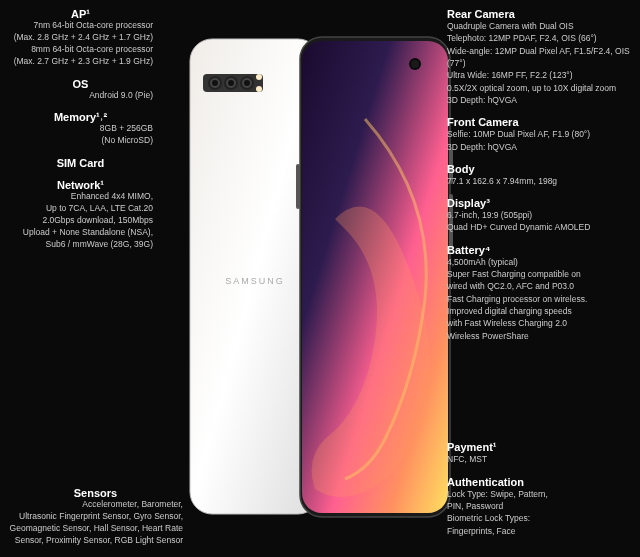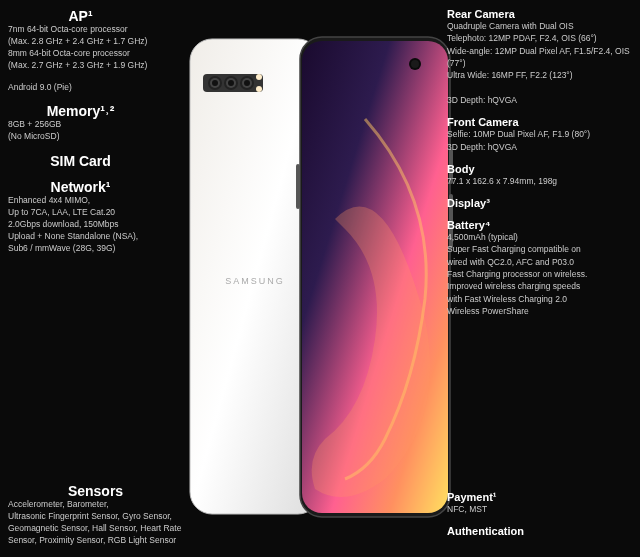--- a/index.html
+++ b/index.html
@@ -25,30 +25,30 @@
       left: 8px;
       top: 8px;
       width: 145px;
     }
 
     .spec-section {
       margin-bottom: 10px;
     }
 
     .spec-title {
-      font-size: 14px;
+      font-size: 11px;
       font-weight: bold;
       color: #ffffff;
       text-align: center;
     }
 
     .spec-value {
       font-size: 8.5px;
       color: #cccccc;
-      text-align: left;
+      text-align: right;
       line-height: 1.4;
     }
 
     
     .right-specs {
       position: absolute;
       right: 8px;
       top: 8px;
       width: 185px;
     }
@@ -110,20 +110,21 @@
       <div class="spec-title">AP¹</div>
       <div class="spec-value">
         <span>7nm 64-bit Octa-core processor</span><br>
         <span>(Max. 2.8 GHz + 2.4 GHz + 1.7 GHz)</span><br>
         <span>8mm 64-bit Octa-core processor</span><br>
         <span>(Max. 2.7 GHz + 2.3 GHz + 1.9 GHz)</span>
       </div>
     </div>
 
     <div class="spec-section">
+      <div class="spec-title">OS</div>
       <div class="spec-value">Android 9.0 (Pie)</div>
     </div>
 
     <div class="spec-section">
       <div class="spec-title">Memory¹˒²</div>
       <div class="spec-value">
         <span>8GB + 256GB</span><br>
         <span>(No MicroSD)</span>
       </div>
     </div>
@@ -210,50 +211,54 @@
 
   <div class="right-specs">
 
     <div class="right-spec-section">
       <div class="right-spec-title">Rear Camera</div>
       <div class="right-spec-value">
         <span>Quadruple Camera with Dual OIS</span><br>
         <span>Telephoto: 12MP PDAF, F2.4, OIS (66°)</span><br>
         <span>Wide-angle: 12MP Dual Pixel AF, F1.5/F2.4, OIS (77°)</span><br>
         <span>Ultra Wide: 16MP FF, F2.2 (123°)</span><br>
-        <br>
+        <span>0.5X/2X optical zoom, up to 10X digital zoom</span><br>
         <span>3D Depth: hQVGA</span>
       </div>
     </div>
 
     <div class="right-spec-section">
       <div class="right-spec-title">Front Camera</div>
       <div class="right-spec-value">
         <span>Selfie: 10MP Dual Pixel AF, F1.9 (80°)</span><br>
         <span>3D Depth: hQVGA</span>
       </div>
     </div>
 
     <div class="right-spec-section">
       <div class="right-spec-title">Body</div>
       <div class="right-spec-value">77.1 x 162.6 x 7.94mm, 198g</div>
     </div>
 
     <div class="right-spec-section">
       <div class="right-spec-title">Display³</div>
+      <div class="right-spec-value">
+        <span>6.7-inch, 19:9 (505ppi)</span><br>
+        <span>Quad HD+ Curved Dynamic AMOLED</span>
+      </div>
     </div>
 
     <div class="right-spec-section">
       <div class="right-spec-title">Battery⁴</div>
       <div class="right-spec-value">
         <span>4,500mAh (typical)</span><br>
         <span>Super Fast Charging compatible on</span><br>
         <span>wired with QC2.0, AFC and P03.0</span><br>
         <span>Fast Charging processor on wireless.</span><br>
-        <span>Improved wireless charging speeds</span><br>
+        <span>Improved digital charging speeds</span><br>
         <span>with Fast Wireless Charging 2.0</span><br>
         <span>Wireless PowerShare</span>
       </div>
     </div>
   </div>
 
   <div class="bottom-left-specs">
     <div class="spec-title">Sensors</div>
     <div class="spec-value">
       <span>Accelerometer, Barometer,</span><br>
@@ -265,16 +270,22 @@
 
   <div class="bottom-right-specs">
 
     <div class="right-spec-section">
       <div class="right-spec-title">Payment¹</div>
       <div class="right-spec-value">NFC, MST</div>
     </div>
 
     <div class="right-spec-section">
       <div class="right-spec-title">Authentication</div>
+      <div class="right-spec-value">
+        <span>Lock Type: Swipe, Pattern,</span><br>
+        <span>PIN, Password</span><br>
+        <span>Biometric Lock Types:</span><br>
+        <span>Fingerprints, Face</span>
+      </div>
     </div>
   </div>
 
 </div>
 
 </body></html>

